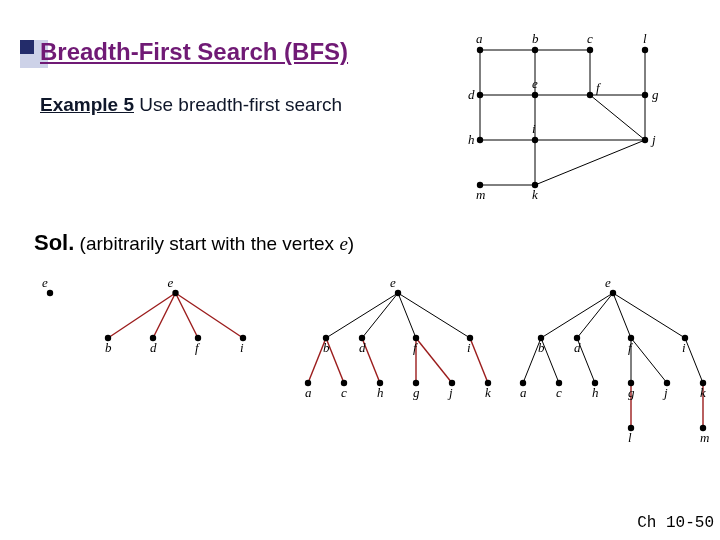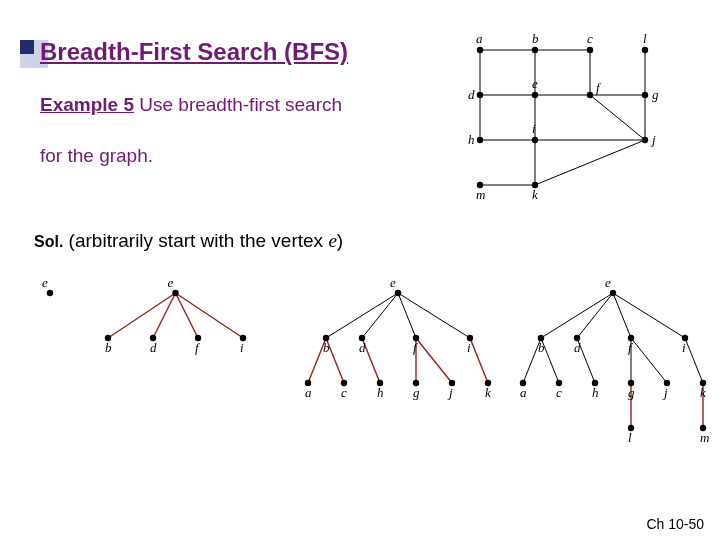--- a/index.html
+++ b/index.html
@@ -38,55 +38,55 @@
     font-weight: bold;
     text-decoration: underline;
     color: #701a75;
   }
   .example-block {
     position: absolute;
     left: 40px;
     top: 92px;
     font-size: 19px;
     line-height: 1.35;
-    color: #701a75;
+    color: #0f172a;
   }
   .ex-label { font-weight: bold; text-decoration: underline; }
   .sol-block {
     position: absolute;
     left: 34px;
     top: 230px;
     font-size: 19px;
     color: #000;
   }
-  .sol-label { font-weight: bold; font-size: 16px; }
+  .sol-label { font-weight: bold; font-size: 22px; }
   .italic { font-style: italic; font-family: "Times New Roman", serif; }
   .footer {
     position: absolute;
-    right: 16px;
+    right: 6px;
     bottom: 8px;
-    font-size: 14px;
+    font-size: 16px;
     color: #000;
+    font-family: Liberation Mono, monospace;
   }
   svg { position: absolute; }
   .node { fill: #000; }
   .lbl { font-family: "Times New Roman", serif; font-style: italic; font-size: 13px; fill: #000; }
   .edge { stroke: #000; stroke-width: 1; }
   .redge { stroke: #9b1c1c; stroke-width: 1.4; }
 </style>
 </head>
 <body>
 
 <div class="bullet"></div>
 <div class="title">Breadth-First Search (BFS)</div>
 
 <div class="example-block">
   <span class="ex-label">Example 5</span><span> Use breadth-first search</span><br>
   <br>
-  <span>for the graph.</span>
 </div>
 
 <div class="sol-block">
   <span class="sol-label">Sol.</span><span> (arbitrarily start with the vertex </span><span class="italic">e</span><span>)</span>
 </div>
 
 <div class="footer">Ch 10-50</div>
 
 <svg id="main-graph" width="240" height="200" style="left:460px; top:30px;">
     <line x1="20" y1="20" x2="75" y2="20" class="edge"></line>

